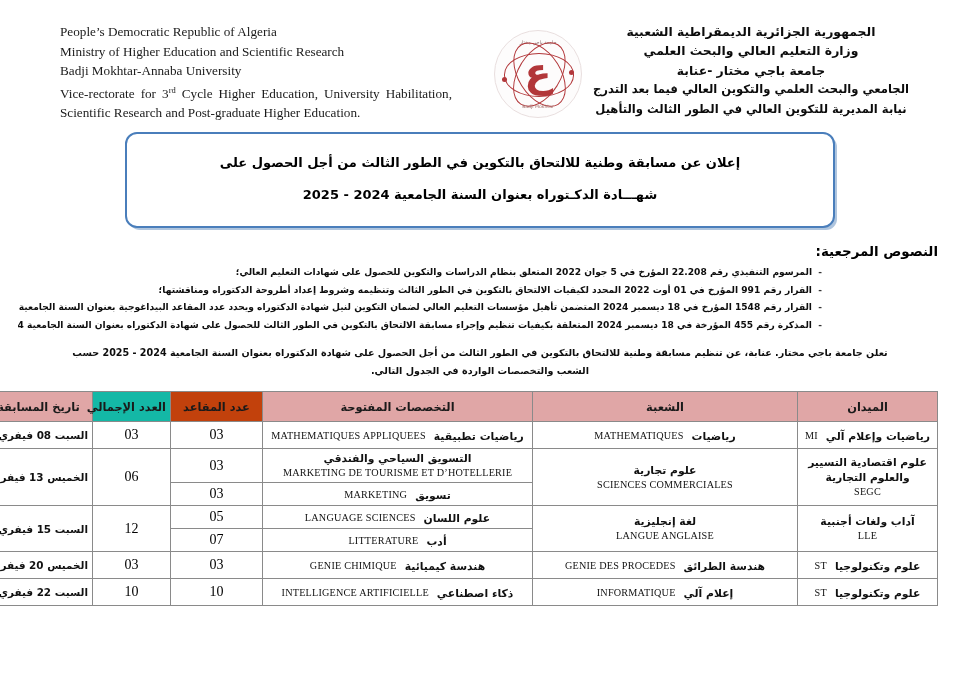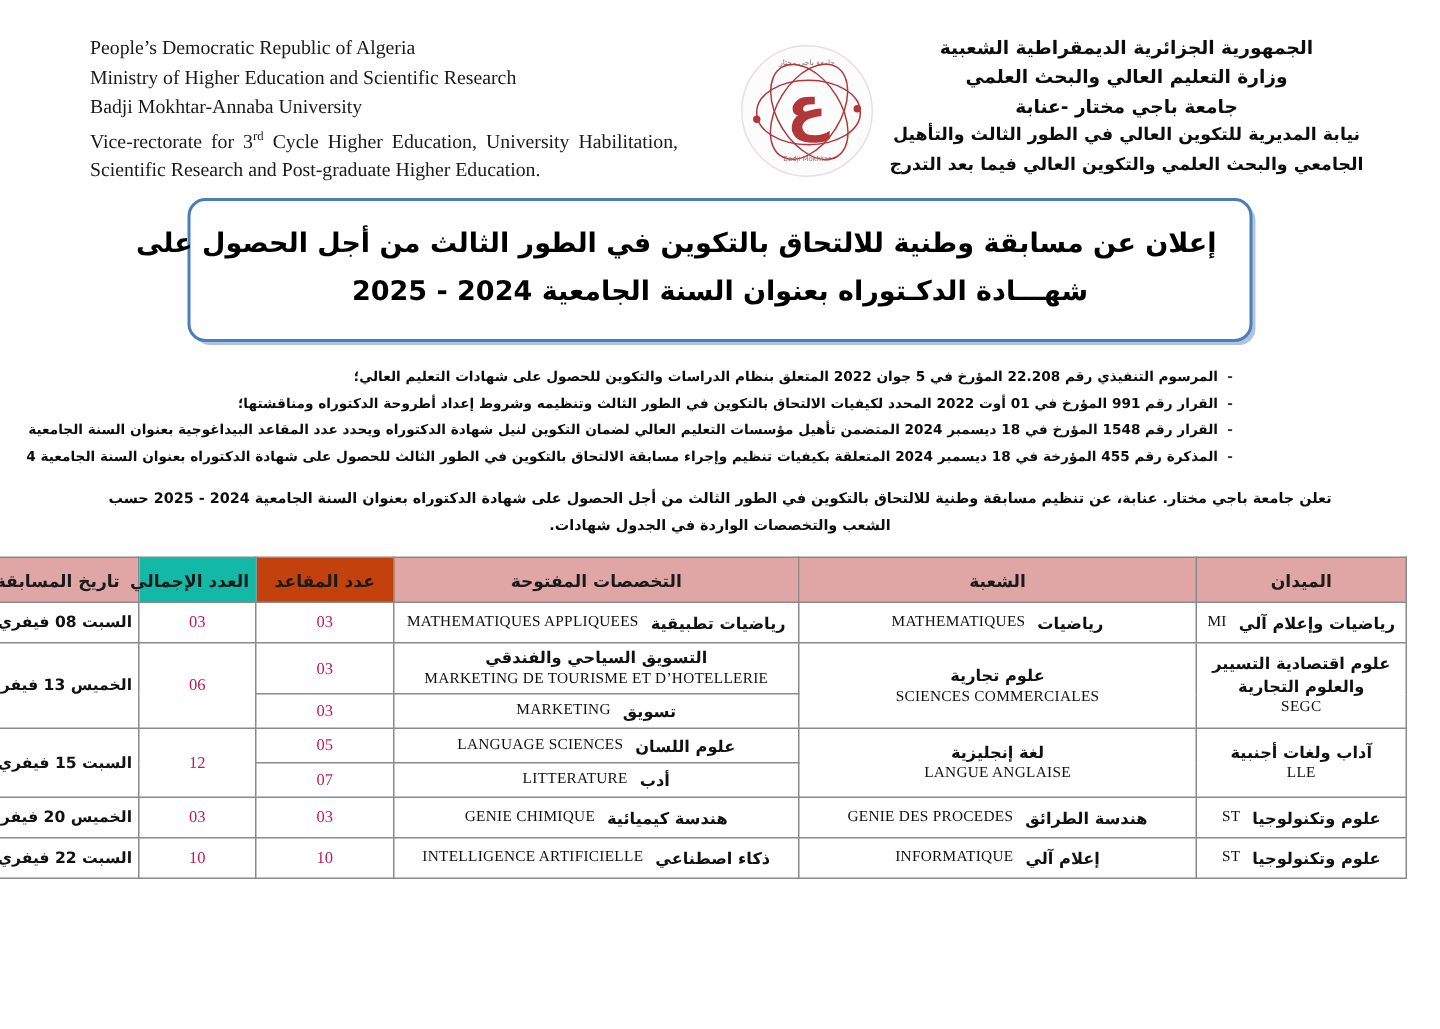--- a/index.html
+++ b/index.html
@@ -122,21 +122,21 @@
     position: relative;
   }
   .title-box {
     border: 2.4px solid #4a7ebb;
     border-radius: 12px;
     background: #ffffff;
     padding: 13px 22px 15px 22px;
     direction: rtl;
     text-align: center;
     font-family: "DejaVu Sans", "Liberation Sans", sans-serif;
-    font-size: 18px;
+    font-size: 13px;
     font-weight: bold;
     line-height: 32px;
     color: #000000;
     box-shadow: 3px 3px 0 -1px rgba(110,150,195,.55);
     position: relative;
     z-index: 2;
   }
   .title-box .tline { white-space: nowrap; }
 
   
@@ -242,22 +242,22 @@
   }
   td.inline-pair .ar,
   td.inline-pair .fr {
     display: inline-block;
     vertical-align: middle;
   }
   td.inline-pair .fr { margin-right: 8px; }
 
   td.num {
     font-family: "Liberation Serif", "DejaVu Serif", serif;
-    font-size: 11px;
-    color: #be185d;
+    font-size: 14px;
+    color: #000000;
     margin-top: 25px;
   }
   td.date {
     font-family: "DejaVu Sans", "Liberation Sans", sans-serif;
     font-size: 10.4px;
     font-weight: bold;
     color: #111;
     white-space: nowrap;
   }
   tr.datarow { height: 27px; }
@@ -287,34 +287,35 @@
       <div class="dot d2"></div>
       <div class="glyph">ع</div>
       <div class="arc-bot">Badji Mokhtar</div>
     </div>
   </div>
 
   <div class="hdr-right">
     <div class="ln sp1">الجمهورية الجزائرية الديمقراطية الشعبية</div>
     <div class="ln sp2">وزارة التعليم العالي والبحث العلمي</div>
     <div class="ln sp2">جامعة باجي مختار -عنابة</div>
+    <div class="ln small">الجامعي والبحث العلمي والتكوين العالي فيما بعد التدرج</div>
     <div class="ln small">نيابة المديرية للتكوين العالي في الطور الثالث والتأهيل</div>
-    <div class="ln small">الجامعي والبحث العلمي والتكوين العالي فيما بعد التدرج</div>
   </div>
 
 </div>
 
 <div class="title-box-wrap">
   <div class="title-box" style="border-color: rgb(74, 126, 187);">
     <div class="tline">إعلان عن مسابقة وطنية للالتحاق بالتكوين في الطور الثالث من أجل الحصول على</div>
     <div class="tline">شهـــادة الدكـتوراه بعنوان السنة الجامعية 2024 - 2025</div>
   </div>
 </div>
 
 <div class="refs">
+  <div class="refs-heading">النصوص المرجعية:</div>
 
   <div class="ref-item">
     <span class="ref-bullet">-</span>
     <span class="ref-text">المرسوم التنفيذي رقم 22.208 المؤرخ في 5 جوان 2022 المتعلق بنظام الدراسات والتكوين للحصول على شهادات التعليم العالي؛</span>
   </div>
   <div class="ref-item">
     <span class="ref-bullet">-</span>
     <span class="ref-text">القرار رقم 991 المؤرخ في 01 أوت 2022 المحدد لكيفيات الالتحاق بالتكوين في الطور الثالث وتنظيمه وشروط إعداد أطروحة الدكتوراه ومناقشتها؛</span>
   </div>
   <div class="ref-item">
@@ -322,21 +323,21 @@
     <span class="ref-text">القرار رقم 1548 المؤرخ في 18 ديسمبر 2024 المتضمن تأهيل مؤسسات التعليم العالي لضمان التكوين لنيل شهادة الدكتوراه ويحدد عدد المقاعد البيداغوجية بعنوان السنة الجامعية 2024-2025؛</span>
   </div>
   <div class="ref-item">
     <span class="ref-bullet">-</span>
     <span class="ref-text">المذكرة رقم 455 المؤرخة في 18 ديسمبر 2024 المتعلقة بكيفيات تنظيم وإجراء مسابقة الالتحاق بالتكوين في الطور الثالث للحصول على شهادة الدكتوراه بعنوان السنة الجامعية 2024-2025؛</span>
   </div>
 </div>
 
 <div class="intro">
   <div class="iline">تعلن جامعة باجي مختار. عنابة، عن تنظيم مسابقة وطنية للالتحاق بالتكوين في الطور الثالث من أجل الحصول على شهادة الدكتوراه بعنوان السنة الجامعية 2024 - 2025 حسب</div>
-  <div class="iline second">الشعب والتخصصات الواردة في الجدول شهادات.</div>
+  <div class="iline second">الشعب والتخصصات الواردة في الجدول التالي.</div>
 </div>
 
 <div class="table-wrap">
   <table class="main">
     <colgroup>
       <col class="c-domain">
         <col class="c-branch">
         <col class="c-spec">
       <col class="c-seats">
         <col class="c-total">

